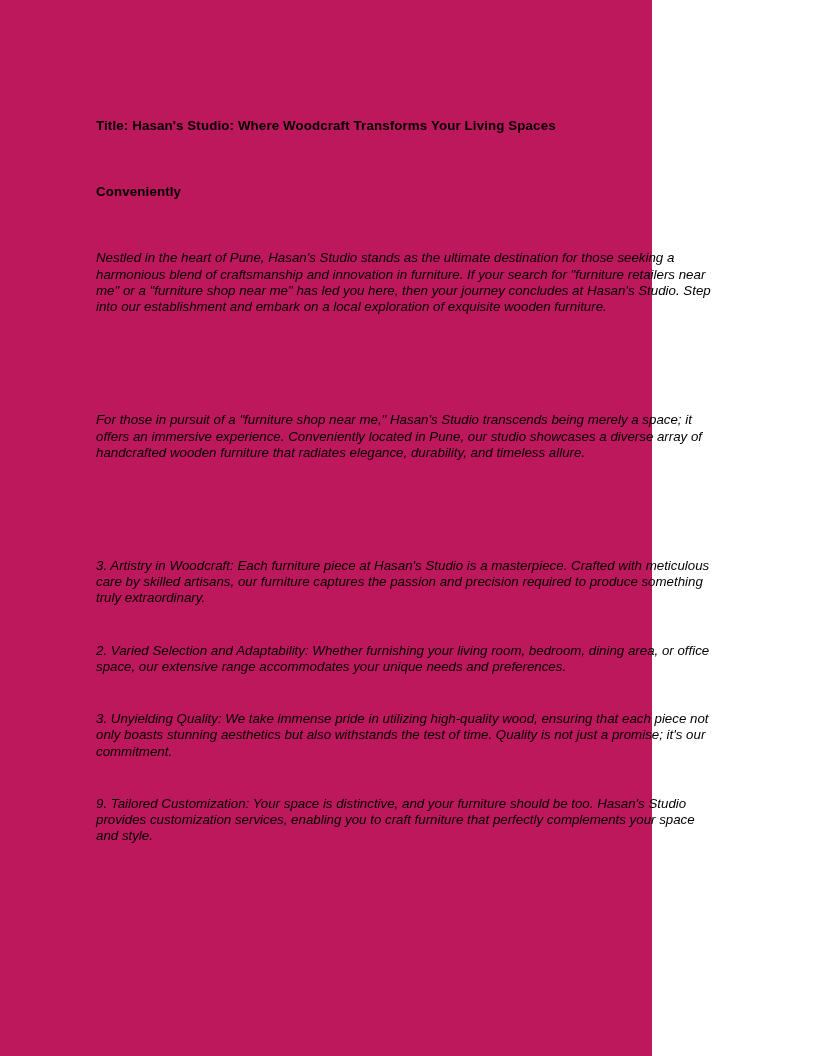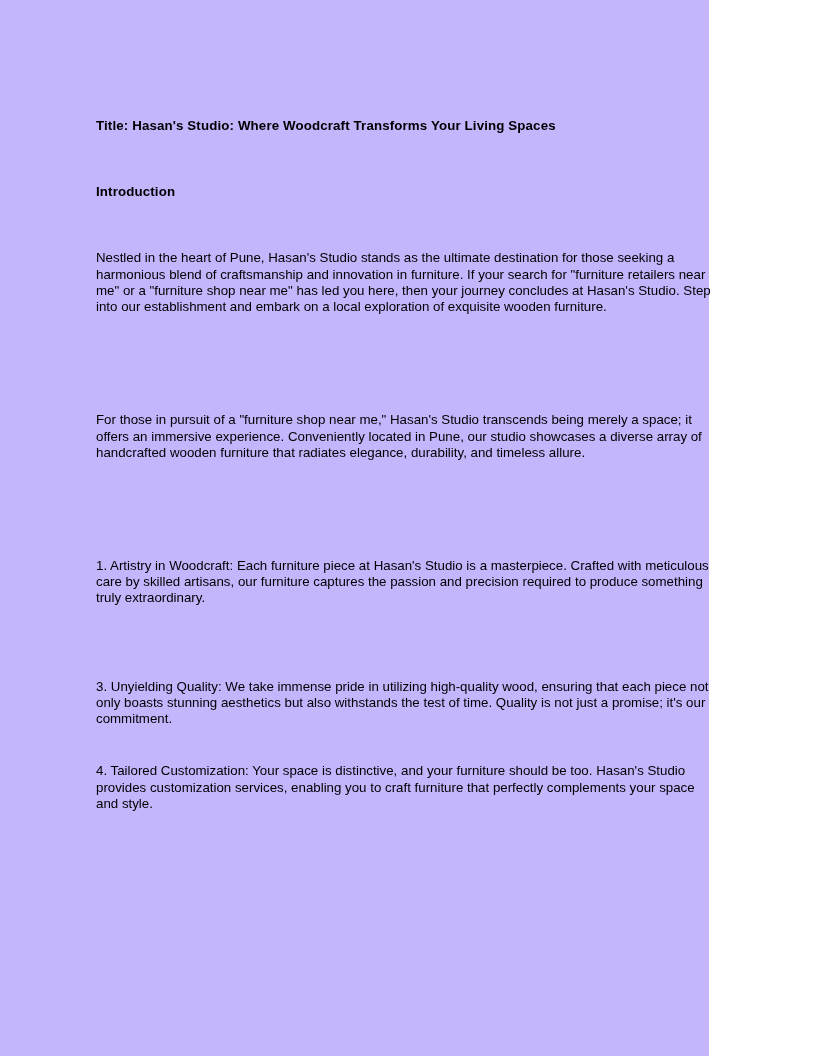--- a/index.html
+++ b/index.html
@@ -9,43 +9,44 @@
   }
   body {
     width: 816px;
     height: 1056px;
     font-family: "Liberation Sans", sans-serif;
     color: #000000;
     -webkit-font-smoothing: antialiased;
   }
   .page {
     position: relative;
-    width: 709px;
+    width: 652px;
     height: 1056px;
-    background: #c4b5fd;
+    background: #be185d;
     box-sizing: border-box;
     padding: 96px 96px 96px 96px;
   }
   .doc-body {
     position: relative;
     width: 624px;
   }
   .block {
     margin: 0;
   }
   .heading {
     font-size: 13.3px;
     font-weight: bold;
     line-height: 1.22;
     letter-spacing: 0.01em;
   }
   .para {
     font-size: 13.3px;
     font-weight: normal;
     line-height: 1.22;
+    font-style: italic;
   }
   .gap-lg {
     height: 50px;
   }
   .gap-md {
     height: 47px;
   }
   .gap-sm {
     height: 36px;
   }
@@ -58,45 +59,46 @@
 
 <div class="page">
   <div class="doc-body">
 
     <div class="top-offset"></div>
 
     <p class="block heading">Title: Hasan's Studio: Where Woodcraft Transforms Your Living Spaces</p>
 
     <div class="gap-lg"></div>
 
-    <p class="block heading">Introduction</p>
+    <p class="block heading">Conveniently</p>
 
     <div class="gap-lg"></div>
 
     <p class="block para">Nestled in the heart of Pune, Hasan's Studio stands as the ultimate destination for those seeking a harmonious blend of craftsmanship and innovation in furniture. If your search for "furniture retailers near me" or a "furniture shop near me" has led you here, then your journey concludes at Hasan's Studio. Step into our establishment and embark on a local exploration of exquisite wooden furniture.</p>
 
     <div class="gap-md"></div>
 
 
     <div class="gap-lg"></div>
 
     <p class="block para">For those in pursuit of a "furniture shop near me," Hasan's Studio transcends being merely a space; it offers an immersive experience. Conveniently located in Pune, our studio showcases a diverse array of handcrafted wooden furniture that radiates elegance, durability, and timeless allure.</p>
 
     <div class="gap-md"></div>
 
 
     <div class="gap-lg"></div>
 
-    <p class="block para">1. Artistry in Woodcraft: Each furniture piece at Hasan's Studio is a masterpiece. Crafted with meticulous care by skilled artisans, our furniture captures the passion and precision required to produce something truly extraordinary.</p>
+    <p class="block para">3. Artistry in Woodcraft: Each furniture piece at Hasan's Studio is a masterpiece. Crafted with meticulous care by skilled artisans, our furniture captures the passion and precision required to produce something truly extraordinary.</p>
 
     <div class="gap-sm"></div>
 
+    <p class="block para">2. Varied Selection and Adaptability: Whether furnishing your living room, bedroom, dining area, or office space, our extensive range accommodates your unique needs and preferences.</p>
 
     <div class="gap-sm"></div>
 
     <p class="block para">3. Unyielding Quality: We take immense pride in utilizing high-quality wood, ensuring that each piece not only boasts stunning aesthetics but also withstands the test of time. Quality is not just a promise; it's our commitment.</p>
 
     <div class="gap-sm"></div>
 
-    <p class="block para">4. Tailored Customization: Your space is distinctive, and your furniture should be too. Hasan's Studio provides customization services, enabling you to craft furniture that perfectly complements your space and style.</p>
+    <p class="block para">9. Tailored Customization: Your space is distinctive, and your furniture should be too. Hasan's Studio provides customization services, enabling you to craft furniture that perfectly complements your space and style.</p>
 
   </div>
 </div>
 
 </body></html>

